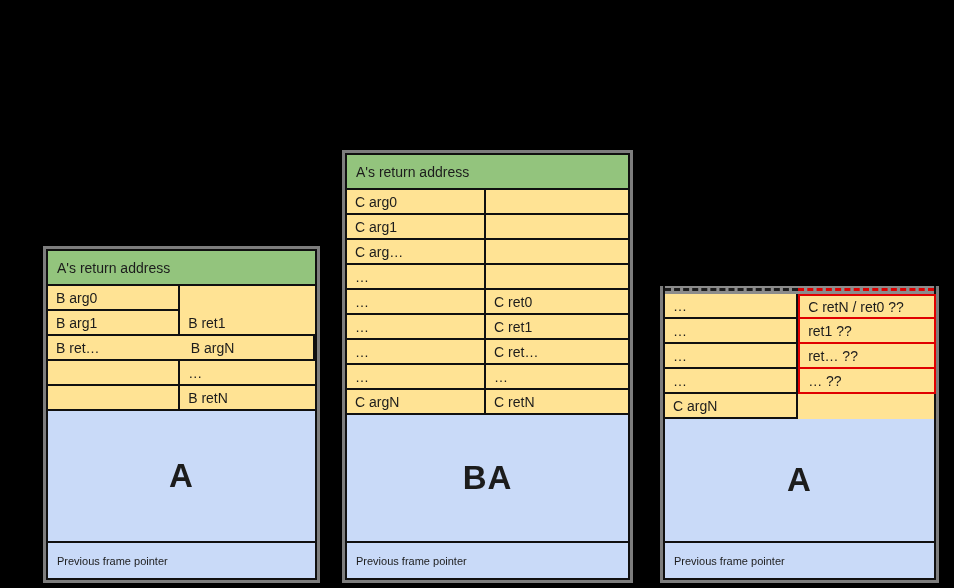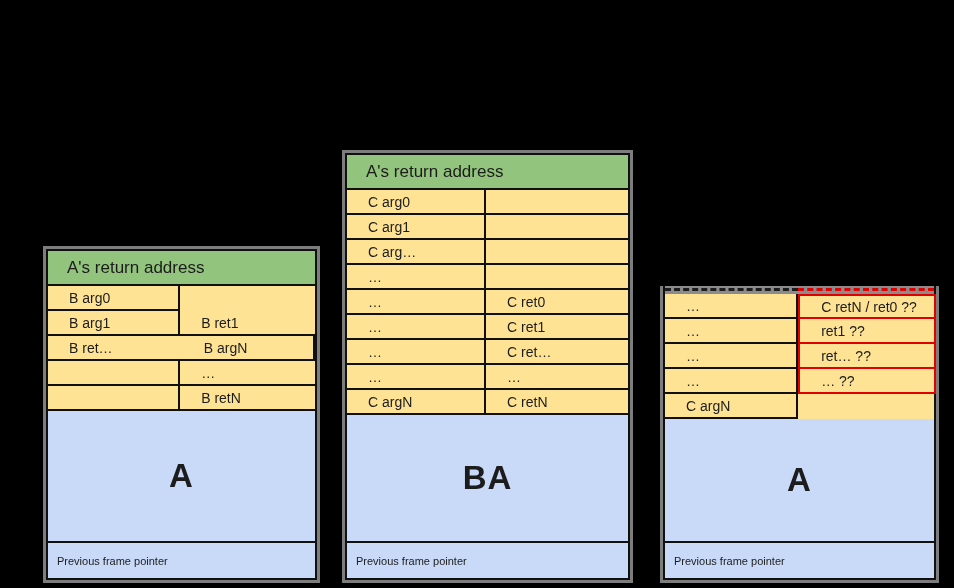--- a/index.html
+++ b/index.html
@@ -8,23 +8,23 @@
     font-family:"Liberation Sans",sans-serif;color:#1c1c1c;overflow:hidden;
   }
   .stack{position:absolute;box-sizing:border-box;border:3px solid var(--table-outline-gray,#7d7d7d);}
   .s0{left:43px;top:246px;width:277px;height:337px;}
   .s1{left:342px;top:150px;width:291px;height:433px;}
   .s2{left:660px;top:286px;width:279px;height:297px;}
   .stack.popped{border-top:none;}
   .tbl{box-sizing:border-box;height:100%;display:flex;flex-direction:column;border:2px solid var(--border-dark,#101010);background:var(--cell-yellow,#ffe394);}
   .tbl.no-top{border-top:none;}
   .hdr{flex:0 0 33px;background:var(--return-address-green,#93c47d);border-bottom:2px solid var(--border-dark,#101010);
-       display:flex;align-items:center;padding-left:19px;font-size:17px;}
+       display:flex;align-items:center;padding-left:9px;font-size:14px;}
   .row{flex:0 0 25px;display:flex;box-sizing:border-box;min-height:0;}
-  .c{box-sizing:border-box;display:flex;align-items:center;padding-left:21px;font-size:14px;background:var(--cell-yellow,#ffe394);overflow:hidden;white-space:nowrap;text-align:right;}
+  .c{box-sizing:border-box;display:flex;align-items:center;padding-left:8px;font-size:14px;background:var(--cell-yellow,#ffe394);overflow:hidden;white-space:nowrap;text-align:right;}
   .c0{width:49.5%;border-right:2px solid var(--border-dark,#101010);border-bottom:2px solid var(--border-dark,#101010);}
   .c1{flex:1;border-bottom:2px solid var(--border-dark,#101010);}
   .c1.red{border:2px solid var(--highlight-red,#e00000);margin-right:-2px;position:relative;z-index:1;}
   .row + .row .c1.red{border-top:0;}
   .blue{flex:1 1 auto;background:var(--frame-blue,#c9daf8);display:flex;align-items:center;justify-content:center;
         font-size:33px;font-weight:bold;letter-spacing:1px;}
   .ftr{flex:0 0 35px;background:var(--frame-blue,#c9daf8);border-top:2px solid var(--border-dark,#101010);
        display:flex;align-items:center;padding-left:9px;font-size:11px;}
   .dash{flex:0 0 8px;background:#8b8b8b;display:flex;}
   .dash i{display:block;height:0;border-top:3px dashed #1c1c1c;margin-top:2px;}

